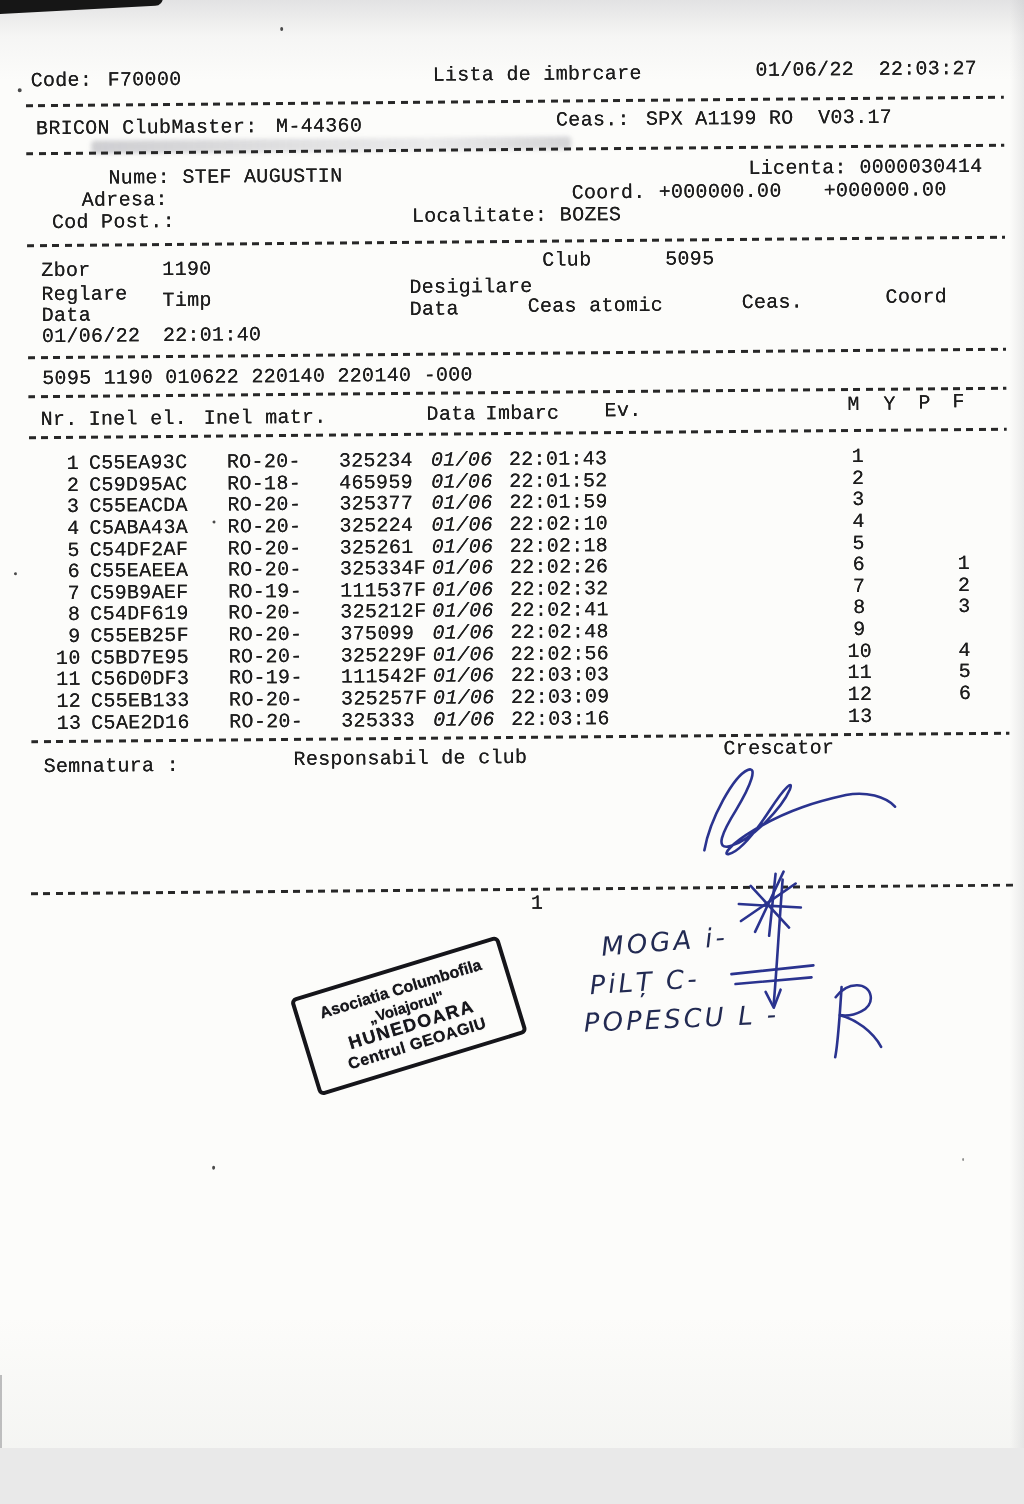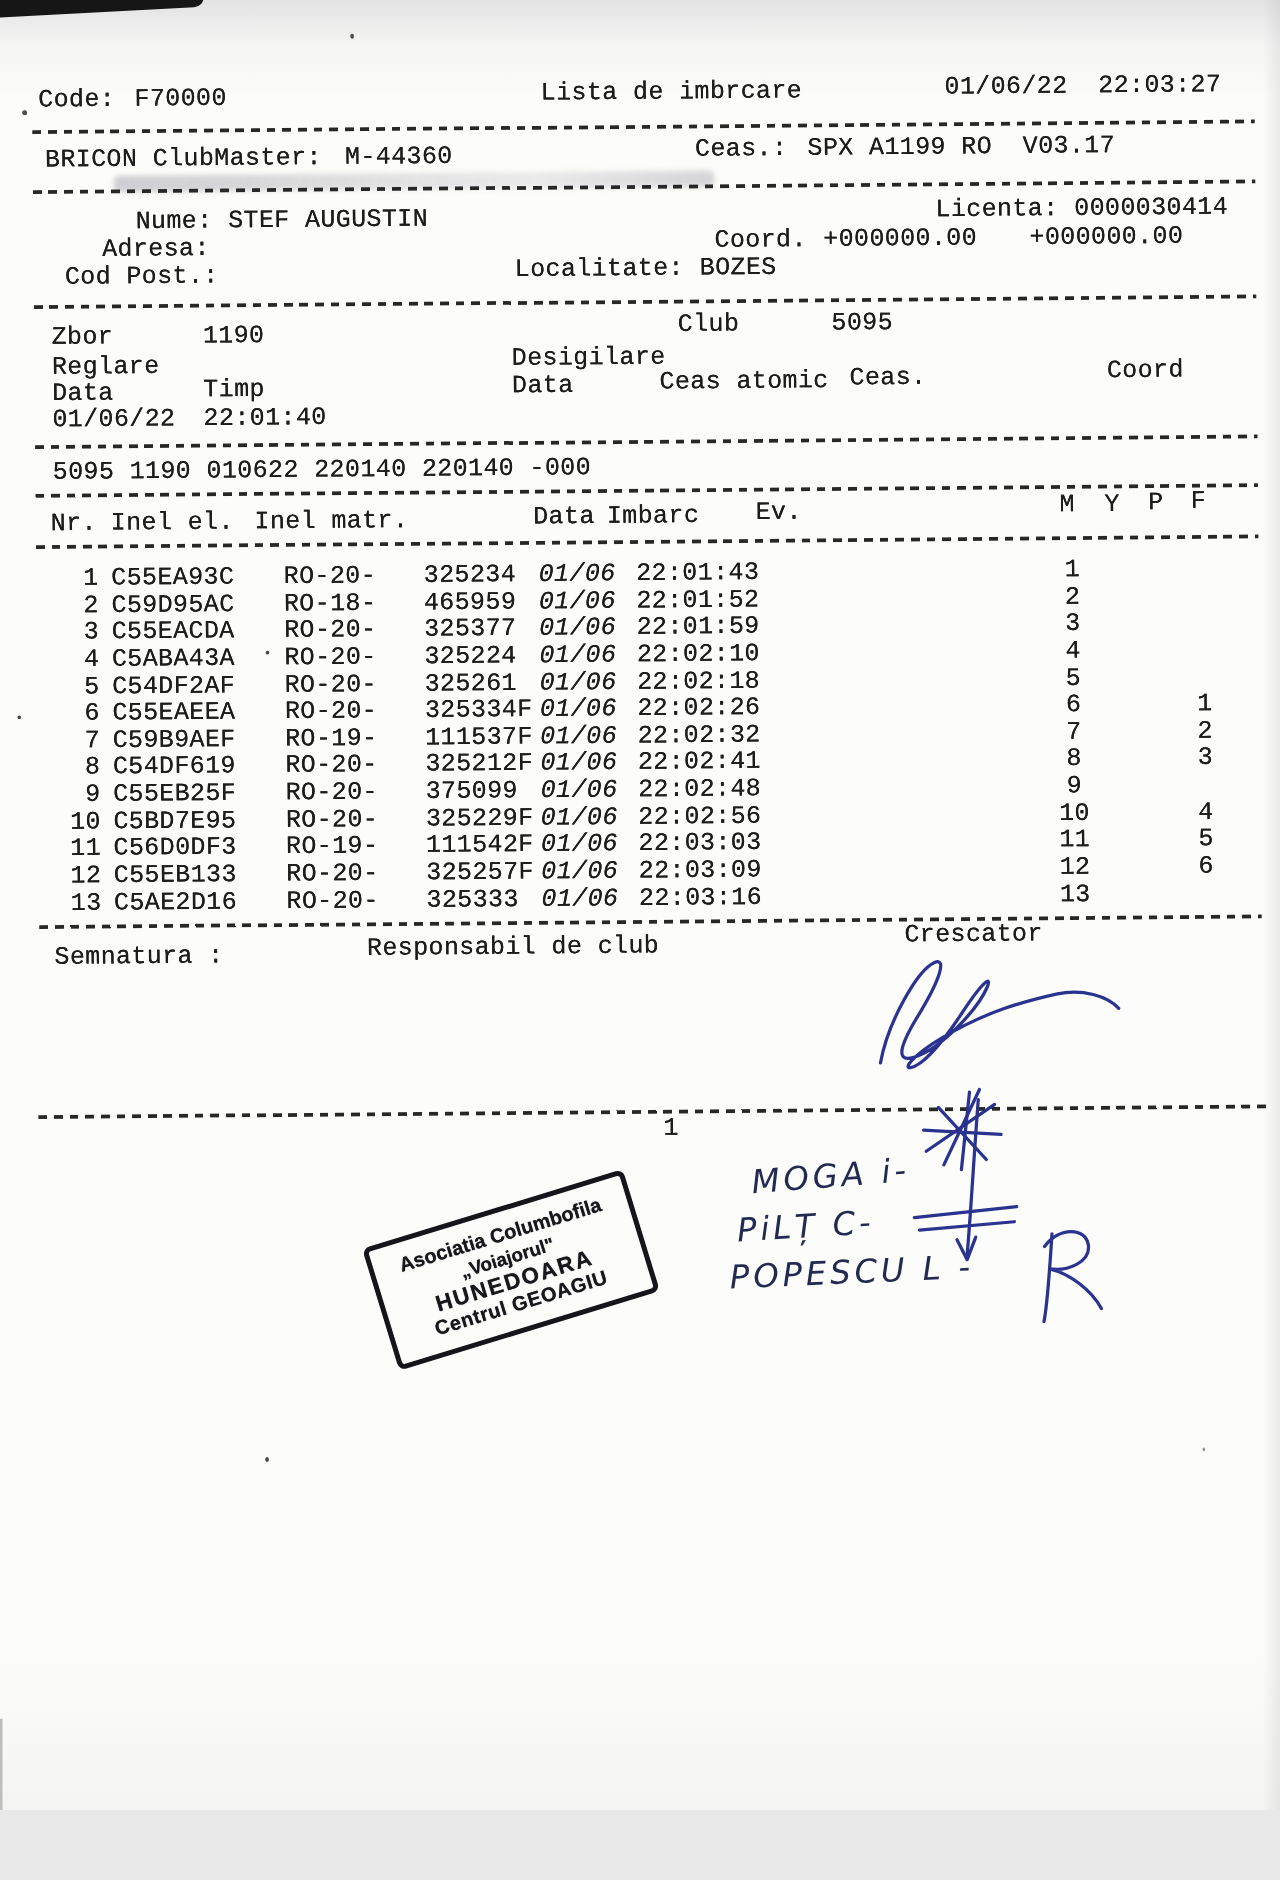--- a/index.html
+++ b/index.html
@@ -86,24 +86,24 @@
     <span class="t" style="left:563px;top:205px">BOZES</span>
     <div class="dash" style="top:240px"></div>
 
     <span class="t" style="left:44px;top:256px">Zbor</span>
     <span class="t" style="left:165px;top:256px">1190</span>
     <span class="t" style="left:545px;top:250px">Club</span>
     <span class="t" style="left:668px;top:250px">5095</span>
     <span class="t" style="left:44px;top:280px">Reglare</span>
     <span class="t" style="left:412px;top:276px">Desigilare</span>
     <span class="t" style="left:44px;top:301px">Data</span>
-    <span class="t" style="left:165px;top:299px">Timp</span>
+    <span class="t" style="left:165px;top:287px">Timp</span>
     <span class="t" style="left:412px;top:298px">Data</span>
     <span class="t" style="left:530px;top:296px">Ceas atomic</span>
-    <span class="t" style="left:682px;top:294px">Ceas.</span>
+    <span class="t" style="left:744px;top:294px">Ceas.</span>
     <span class="t" style="left:888px;top:290px">Coord</span>
     <span class="t" style="left:44px;top:322px">01/06/22</span>
     <span class="t" style="left:165px;top:322px">22:01:40</span>
     <div class="dash" style="top:352px"></div>
 
     <span class="t" style="left:44px;top:364px">5095 1190 010622 220140 220140 -000</span>
     <div class="dash" style="top:391px"></div>
 
     <span class="t" style="left:42px;top:405px">Nr.</span>
     <span class="t" style="left:90px;top:405px">Inel el.</span>

